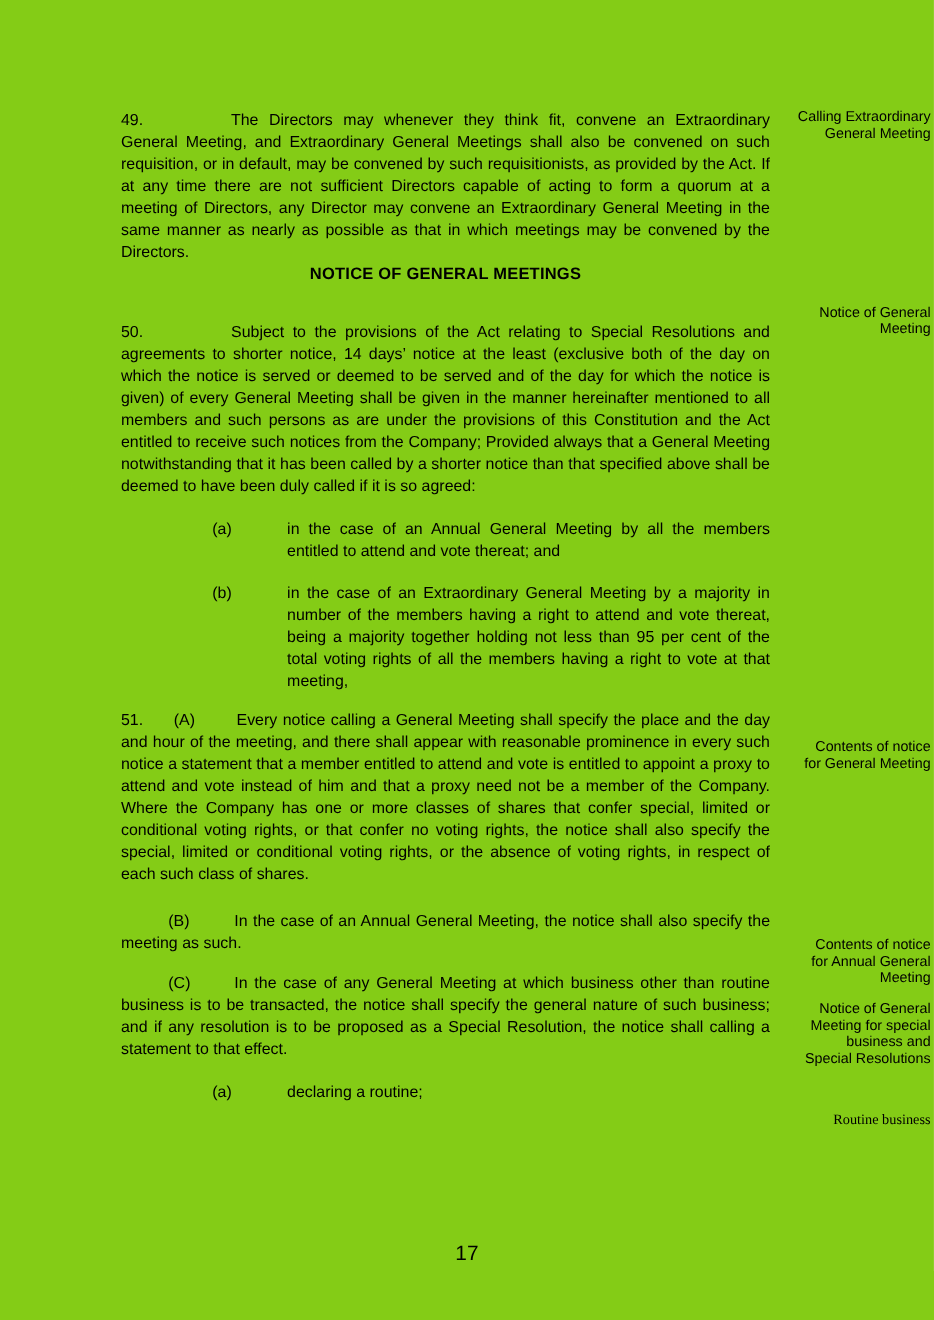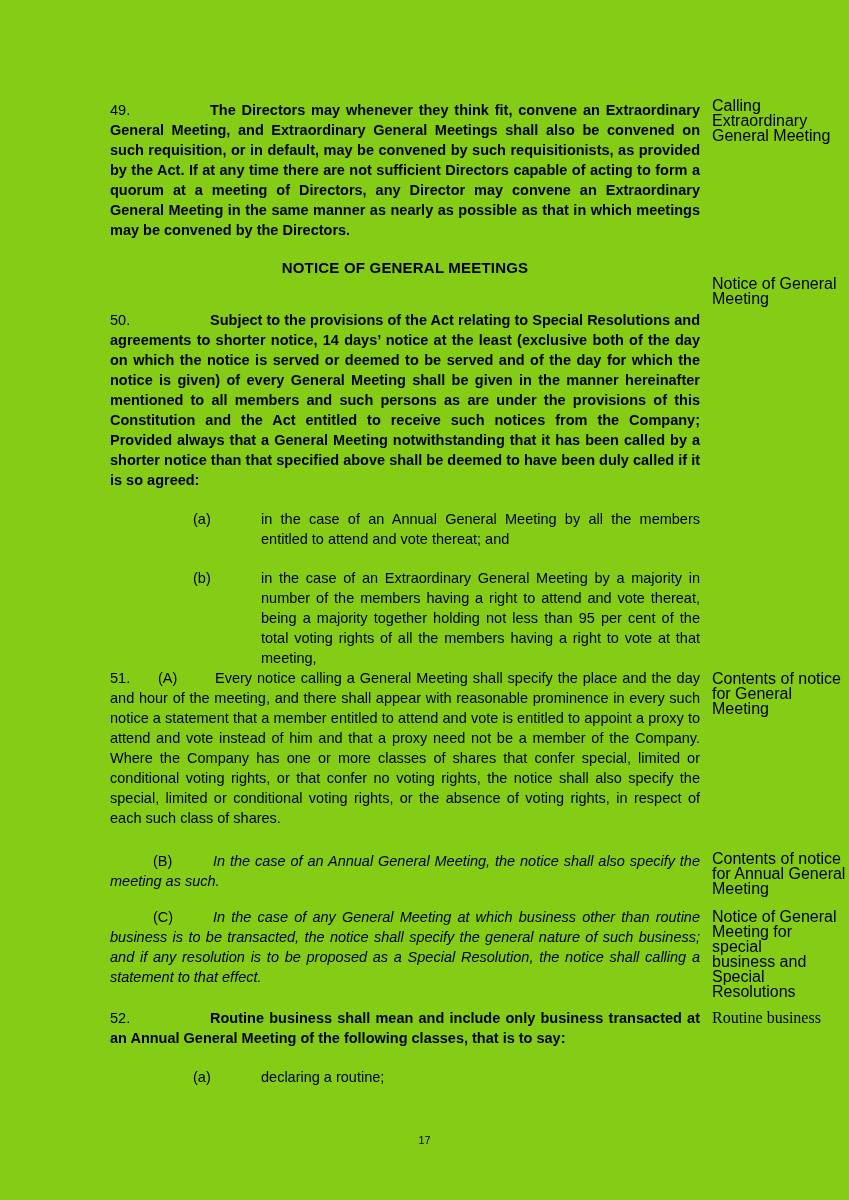--- a/index.html
+++ b/index.html
@@ -20,69 +20,68 @@
     top: 100px;
     width: 590px;
     font-size: 14.5px;
     line-height: 20px;
   }
   .clause { position: relative; text-align: justify; }
   .clause .num { position: absolute; left: 0; top: 0; }
   .clause .sub-marker { position: absolute; top: 0; }
   .clause.level-A .sub-marker { left: 48px; }
   .clause.level-BC .sub-marker { left: 43px; }
-  .clause.tab-100 .ctext { text-indent: 100px; font-weight: bold; }
+  .clause.tab-100 .ctext { text-indent: 100px; }
   .clause.tab-105 .ctext { text-indent: 105px; }
-  .clause.tab-103 .ctext { text-indent: 103px; font-style: italic; }
+  .clause.tab-103 .ctext { text-indent: 103px; }
   .section-heading {
-    margin-top: 18px;
     text-align: center;
     font-weight: bold;
     font-size: 15px;
     line-height: 20px;
     letter-spacing: 0.2px;
   }
   .list-item {
     position: relative;
     margin-left: 151px;
     text-align: justify;
   }
   .list-item .marker { position: absolute; left: -68px; top: 0; }
   .proviso { text-align: justify; }
 
   .mt-19 { margin-top: 19px; }
   .mt-20 { margin-top: 32px; }
   .mt-21 { margin-top: 21px; }
-  .mt-15 { }
+  .mt-15 { margin-top: 15px; }
   .mt-23 { margin-top: 23px; }
   .mt-16 { margin-top: 16px; }
 
   .margin-note {
     position: absolute;
     left: 712px;
     width: 134px;
-    font-size: 16px;
+    font-size: 13px;
     line-height: 15px;
     white-space: pre-line;
-    text-align: left;
+    text-align: right;
   }
   .note-49  { top: 98px; }
   .note-50  { top: 276px; }
   .note-51a { top: 671px; }
   .note-51b { top: 851px; }
   .note-51c { top: 909px; }
   .note-52  { top: 1010px; font-family: Liberation Serif, serif; }
 
   .page-number {
     position: absolute;
     top: 1130px;
     left: 0;
     width: 100%;
     text-align: center;
-    font-size: 11px;
+    font-size: 19px;
     line-height: 20px;
   }
 </style>
 </head>
 <body>
 
 <div class="page">
 
   <div class="body-col">
 
@@ -118,24 +117,20 @@
     <div class="clause level-BC tab-103 mt-23">
       <span class="sub-marker">(B)</span>
       <p class="ctext">In the case of an Annual General Meeting, the notice shall also specify the meeting as such.</p>
     </div>
 
     <div class="clause level-BC tab-103 mt-16">
       <span class="sub-marker">(C)</span>
       <p class="ctext">In the case of any General Meeting at which business other than routine business is to be transacted, the notice shall specify the general nature of such business; and if any resolution is to be proposed as a Special Resolution, the notice shall calling a statement to that effect.</p>
     </div>
 
-    <div class="clause tab-100 mt-21">
-      <span class="num">52.</span>
-      <p class="ctext">Routine business shall mean and include only business transacted at an Annual General Meeting of the following classes, that is to say:</p>
-    </div>
 
     <div class="list-item mt-19">
       <span class="marker">(a)</span>
       <p>declaring a routine;</p>
     </div>
 
   </div>
 
   <div class="margin-note note-49">Calling Extraordinary
 General Meeting</div>

